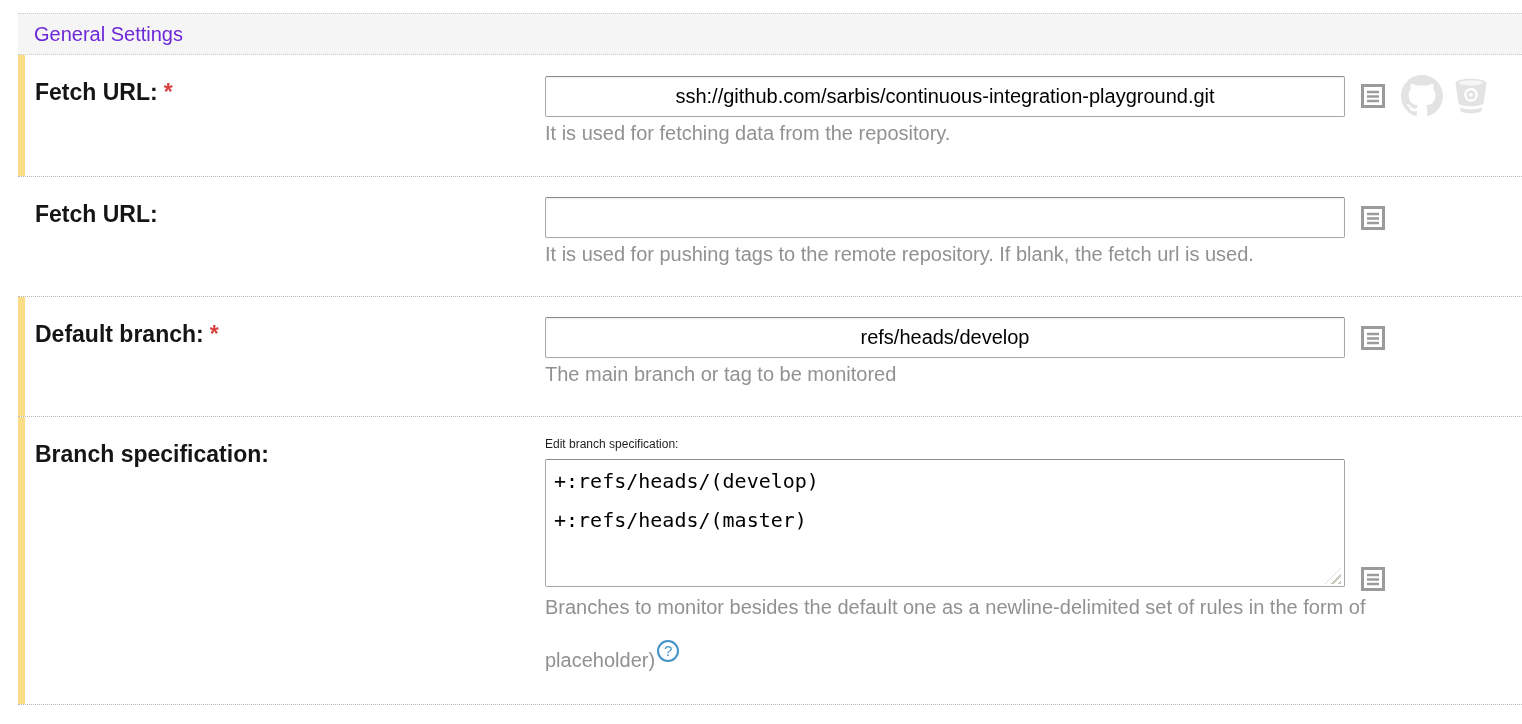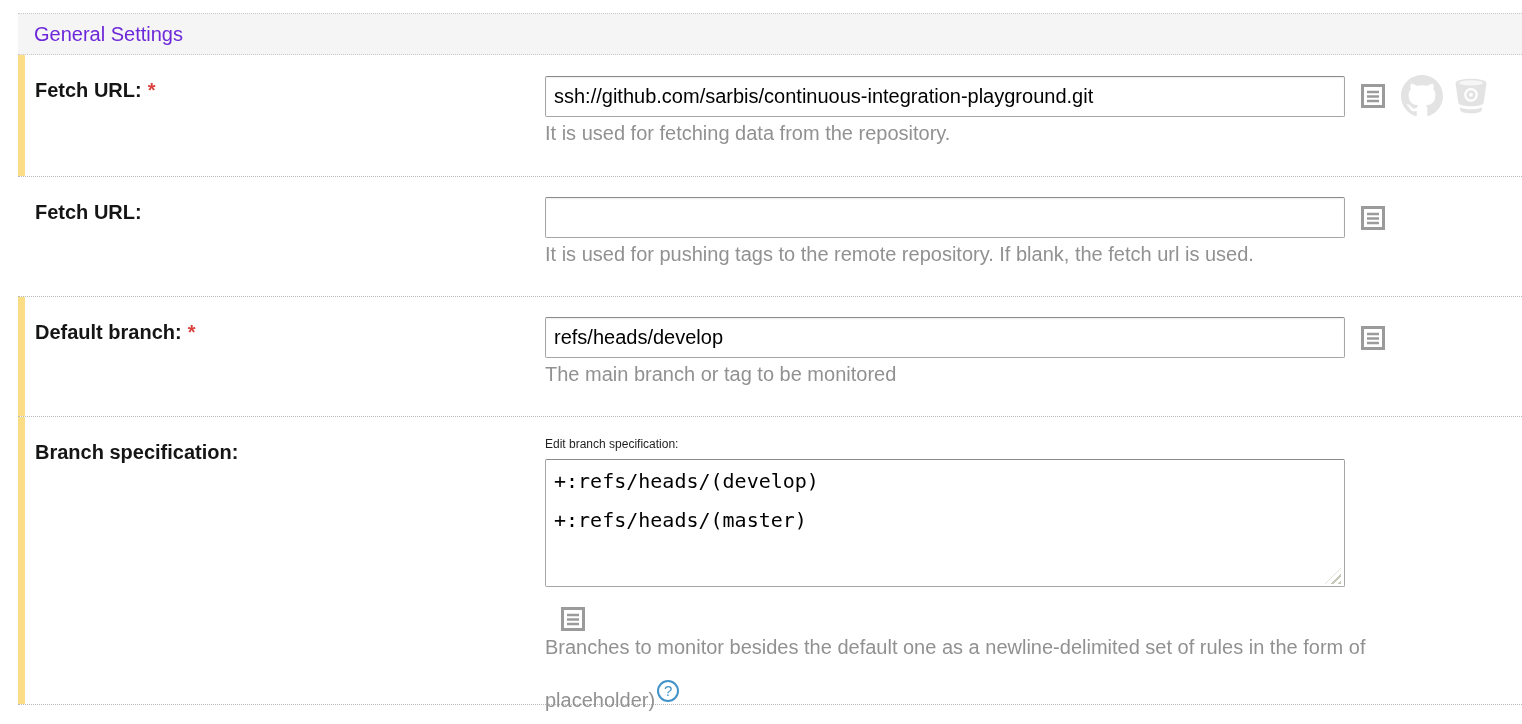--- a/index.html
+++ b/index.html
@@ -39,21 +39,21 @@
   }
   .row-fetch  { height: 122px; }
   .row-push   { height: 120px; }
   .row-branch { height: 120px; }
   .row-spec   { height: 288px; }
 
   .label-cell {
     width: 527px;
     flex: none;
     padding: 24px 0 0 17px;
-    font-size: 20px;
+    font-size: 23px;
     font-weight: bold;
     color: #151515;
   }
   .req-star {
     color: #d9423f;
     font-weight: bold;
     margin-left: 6px;
   }
   .value-cell {
     flex: 1;
@@ -68,40 +68,41 @@
     font-family: "Liberation Sans", sans-serif;
     font-size: 20px;
     color: #000;
     padding: 0 8px;
     border: 1px solid #a6a6a6;
     border-top-color: #8a8a8a;
     border-radius: 2px;
     box-shadow: inset 0 1px 2px rgba(0,0,0,0.07);
     background: #fff;
     outline: none;
+    text-align: center;
   }
 
   .icon-btn { flex: none; display: inline-flex; cursor: pointer; }
   .param-icon { margin-left: 16px; }
   .vcs-icon-gh { margin-left: 16px; }
   .vcs-icon-bb { margin-left: 8px; }
 
   .note {
     margin-top: 5px;
     font-size: 20px;
     color: #919191;
   }
   .note-long { white-space: nowrap; overflow: hidden; }
 
   .edit-label {
     font-size: 12px;
     color: #1f1f1f;
     margin-bottom: 8px;
   }
-  .ta-line { display: flex; align-items: flex-start; flex-direction: column; }
+  .ta-line { display: flex; align-items: flex-end; }
   .ta-wrap { position: relative; width: 800px; }
   textarea.spec {
     width: 800px;
     height: 128px;
     font-family: "DejaVu Sans Mono", monospace;
     font-size: 20px;
     line-height: 39px;
     color: #000;
     padding: 2px 8px;
     border: 1px solid #a6a6a6;

